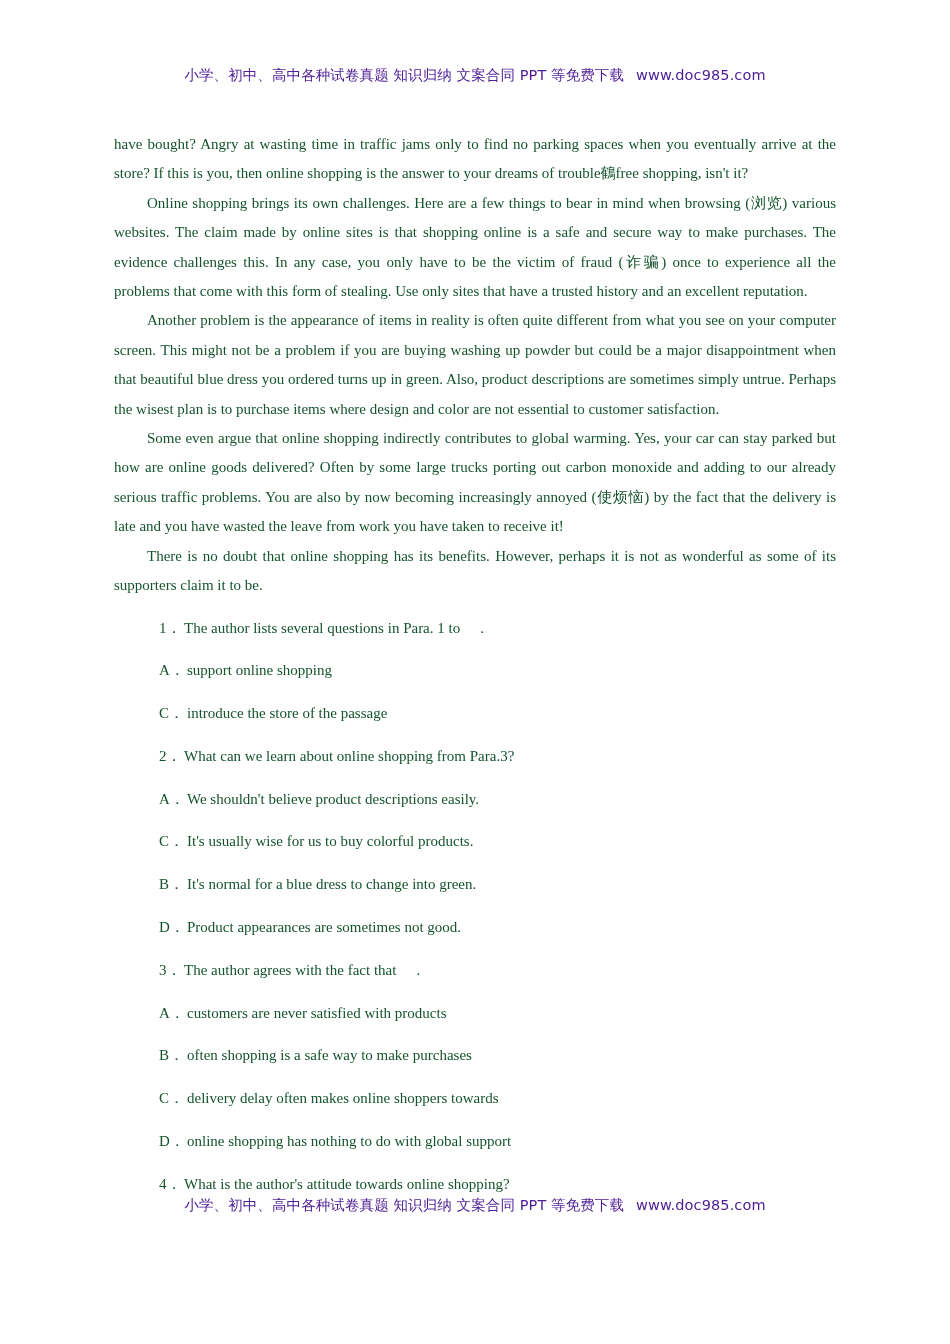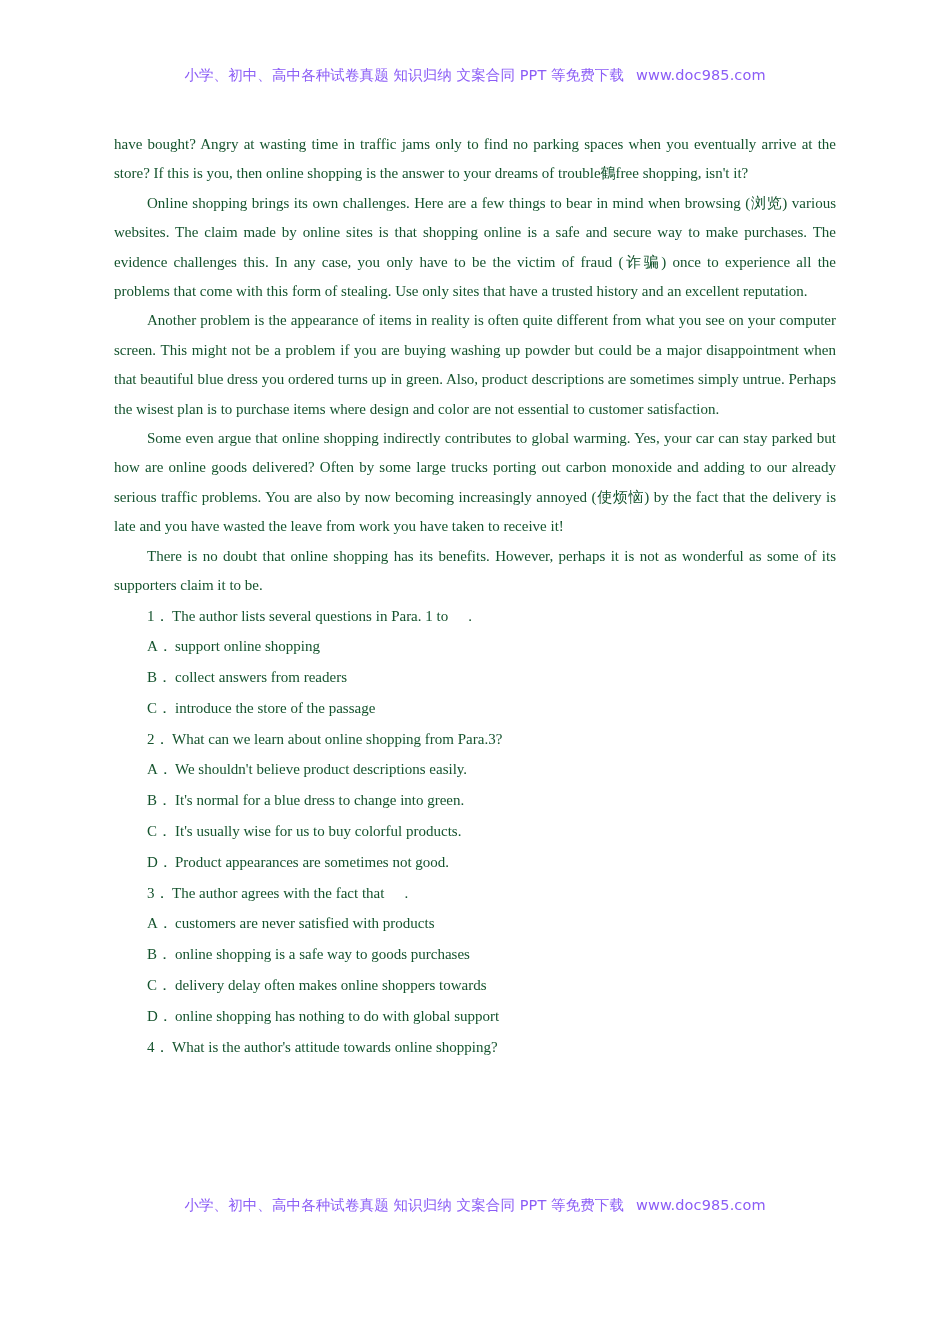--- a/index.html
+++ b/index.html
@@ -1,32 +1,32 @@
 <!DOCTYPE html>
 <html><head>
 <meta charset="utf-8">
 <style>
   html, body { margin: 0; padding: 0; background: #ffffff; }
   body { width: 950px; height: 1344px; position: relative; overflow: hidden; color: #111; }
   .hdr, .ftr {
     position: absolute; left: 0; width: 950px; text-align: center;
     font-family: "DejaVu Sans", "Liberation Sans", sans-serif;
-    font-size: 14.5px; color: #8b5cf6; letter-spacing: 0.1px;
+    font-size: 14.5px; color: #4c1d95; letter-spacing: 0.1px;
   }
   .hdr { top: 66px; }
   .ftr { top: 1196px; }
   .hdr .url, .ftr .url { margin-left: 12px; }
   .content {
     position: absolute; left: 114px; top: 130px; width: 722px;
     font-family: "Liberation Serif", "DejaVu Serif", serif;
     font-size: 15px; line-height: 29.4px; color: #14532d;
   }
   .para { margin: 0; text-align: justify; text-indent: 33px; }
   .para.first { text-indent: 0; }
-  .q, .opt { margin: 0; padding-left: 33px; line-height: 30.8px; white-space: nowrap; }
+  .q, .opt { margin: 12px; padding-left: 33px; line-height: 30.8px; white-space: nowrap; }
   .q .num, .opt .letter { display: inline-block; }
   .opt .letter { width: 28px; }
   .q .num { width: 25px; }
   .blank { display: inline-block; width: 20px; }
 </style>
 </head>
 <body>
 
 <div class="hdr">
   <span>小学、初中、高中各种试卷真题 知识归纳 文案合同 PPT 等免费下载</span><span class="url">www.doc985.com</span>
@@ -36,36 +36,35 @@
   <p class="para first">have bought? Angry at wasting time in traffic jams only to find no parking spaces when you eventually arrive at the store? If this is you, then online shopping is the answer to your dreams of trouble鶴free shopping, isn't it?</p>
   <p class="para">Online shopping brings its own challenges. Here are a few things to bear in mind when browsing (浏览) various websites. The claim made by online sites is that shopping online is a safe and secure way to make purchases. The evidence challenges this. In any case, you only have to be the victim of fraud (诈骗) once to experience all the problems that come with this form of stealing. Use only sites that have a trusted history and an excellent reputation.</p>
   <p class="para">Another problem is the appearance of items in reality is often quite different from what you see on your computer screen. This might not be a problem if you are buying washing up powder but could be a major disappointment when that beautiful blue dress you ordered turns up in green. Also, product descriptions are sometimes simply untrue. Perhaps the wisest plan is to purchase items where design and color are not essential to customer satisfaction.</p>
   <p class="para">Some even argue that online shopping indirectly contributes to global warming. Yes, your car can stay parked but how are online goods delivered? Often by some large trucks porting out carbon monoxide and adding to our already serious traffic problems. You are also by now becoming increasingly annoyed (使烦恼) by the fact that the delivery is late and you have wasted the leave from work you have taken to receive it!</p>
   <p class="para">There is no doubt that online shopping has its benefits. However, perhaps it is not as wonderful as some of its supporters claim it to be.</p>
 
   <p class="q">
     <span class="num">1．</span><span>The author lists several questions in Para. 1 to</span><span class="blank"></span><span>.</span>
   </p>
   <p class="opt"><span class="letter">A．</span><span>support online shopping</span></p>
-  <p class="opt"><span class="letter">B．</span><span>collect answers from readers</span></p>
   <p class="opt"><span class="letter">C．</span><span>introduce the store of the passage</span></p>
 
   <p class="q">
     <span class="num">2．</span><span>What can we learn about online shopping from Para.3?</span>
   </p>
   <p class="opt"><span class="letter">A．</span><span>We shouldn't believe product descriptions easily.</span></p>
+  <p class="opt"><span class="letter">C．</span><span>It's usually wise for us to buy colorful products.</span></p>
   <p class="opt"><span class="letter">B．</span><span>It's normal for a blue dress to change into green.</span></p>
-  <p class="opt"><span class="letter">C．</span><span>It's usually wise for us to buy colorful products.</span></p>
   <p class="opt"><span class="letter">D．</span><span>Product appearances are sometimes not good.</span></p>
 
   <p class="q">
     <span class="num">3．</span><span>The author agrees with the fact that</span><span class="blank"></span><span>.</span>
   </p>
   <p class="opt"><span class="letter">A．</span><span>customers are never satisfied with products</span></p>
-  <p class="opt"><span class="letter">B．</span><span>online shopping is a safe way to goods purchases</span></p>
+  <p class="opt"><span class="letter">B．</span><span>often shopping is a safe way to make purchases</span></p>
   <p class="opt"><span class="letter">C．</span><span>delivery delay often makes online shoppers towards</span></p>
   <p class="opt"><span class="letter">D．</span><span>online shopping has nothing to do with global support</span></p>
 
   <p class="q">
     <span class="num">4．</span><span>What is the author's attitude towards online shopping?</span>
   </p>
 </div>
 
 <div class="ftr">
   <span>小学、初中、高中各种试卷真题 知识归纳 文案合同 PPT 等免费下载</span><span class="url">www.doc985.com</span>

